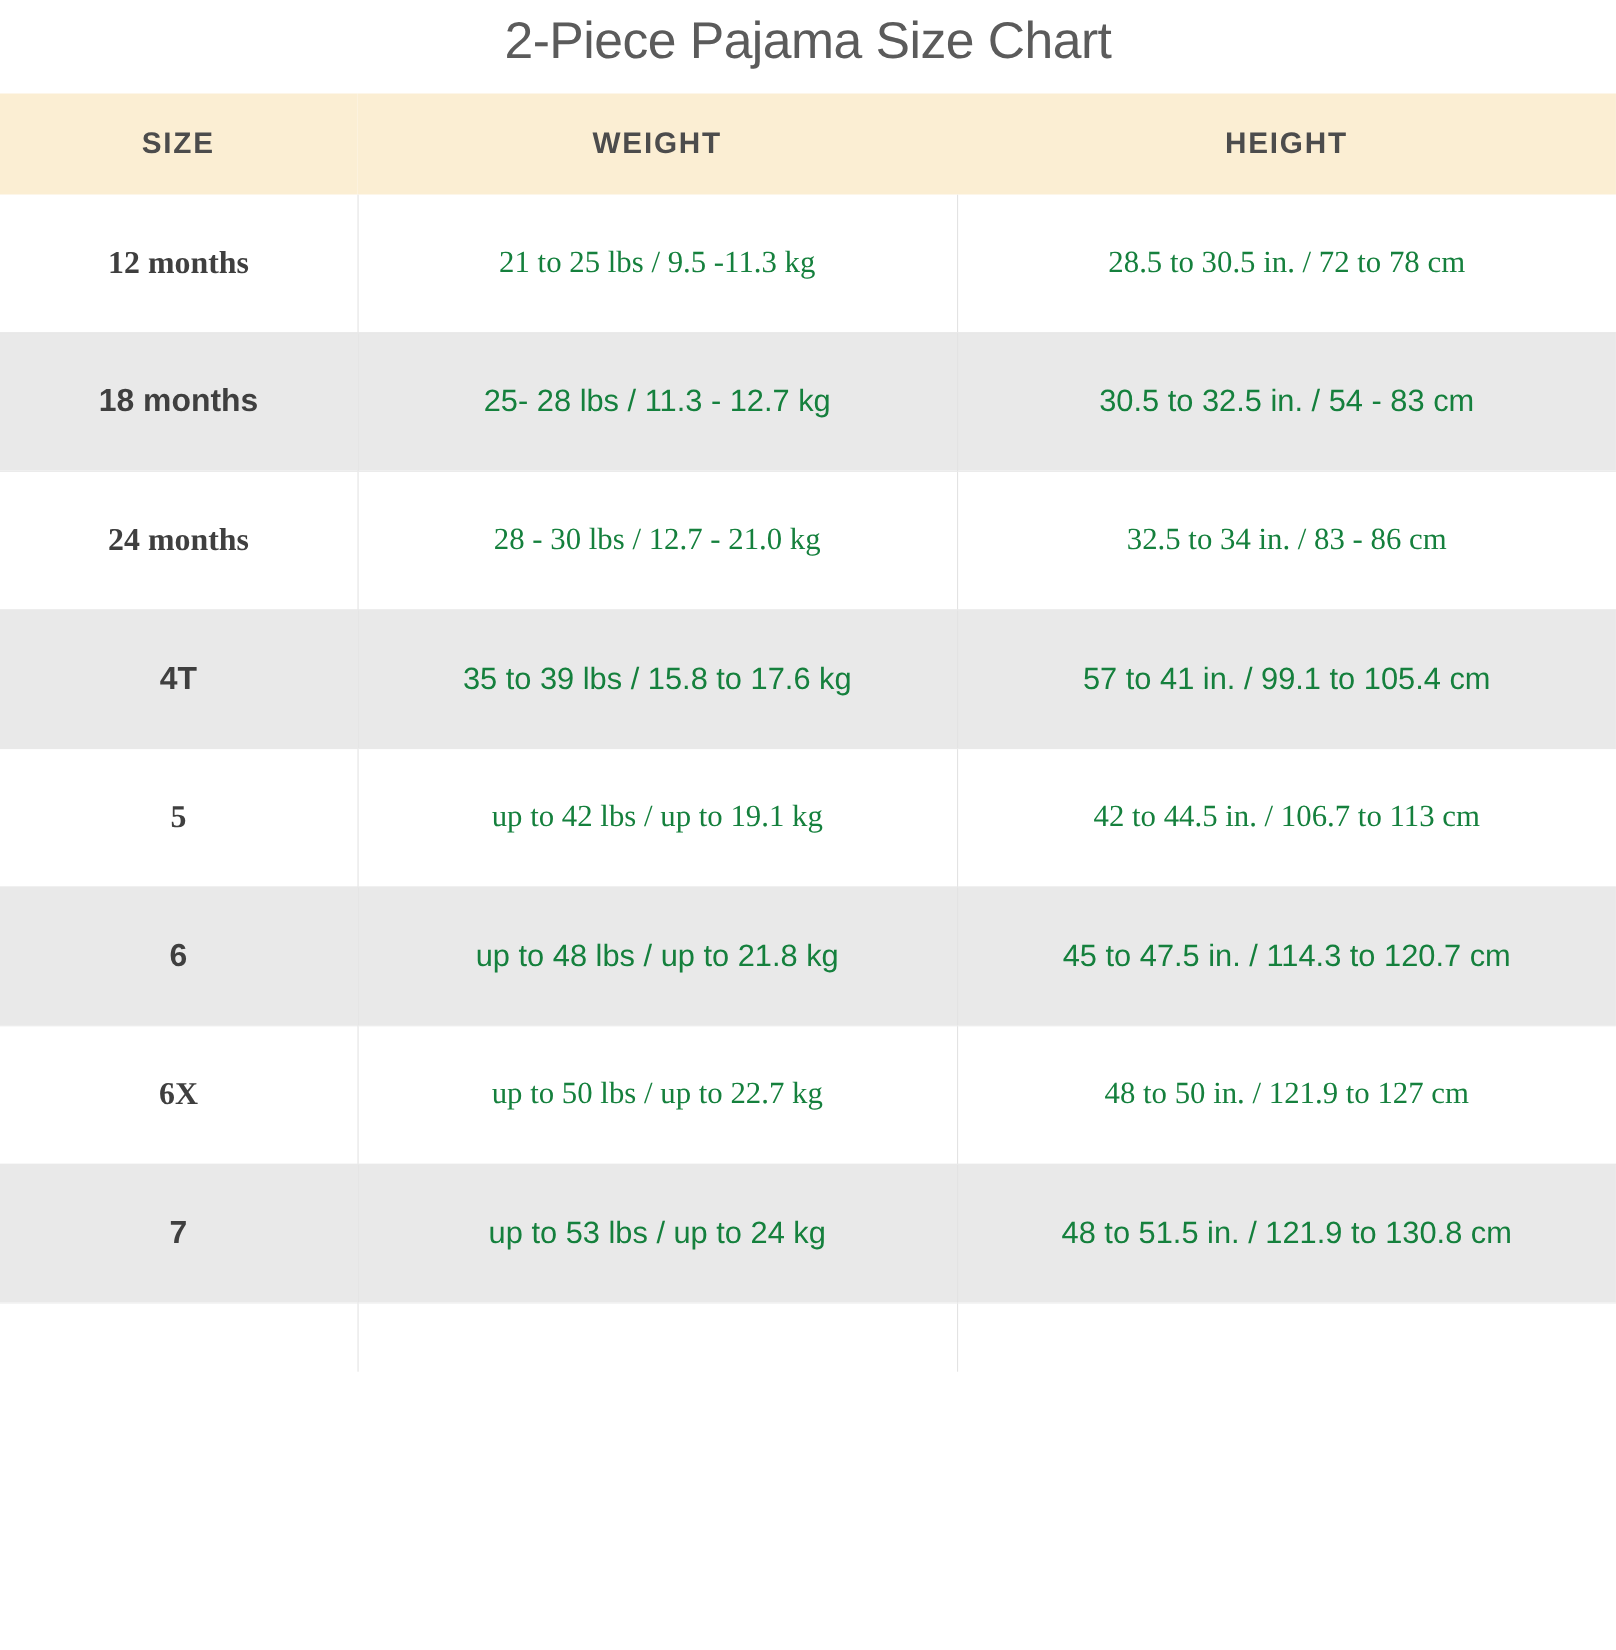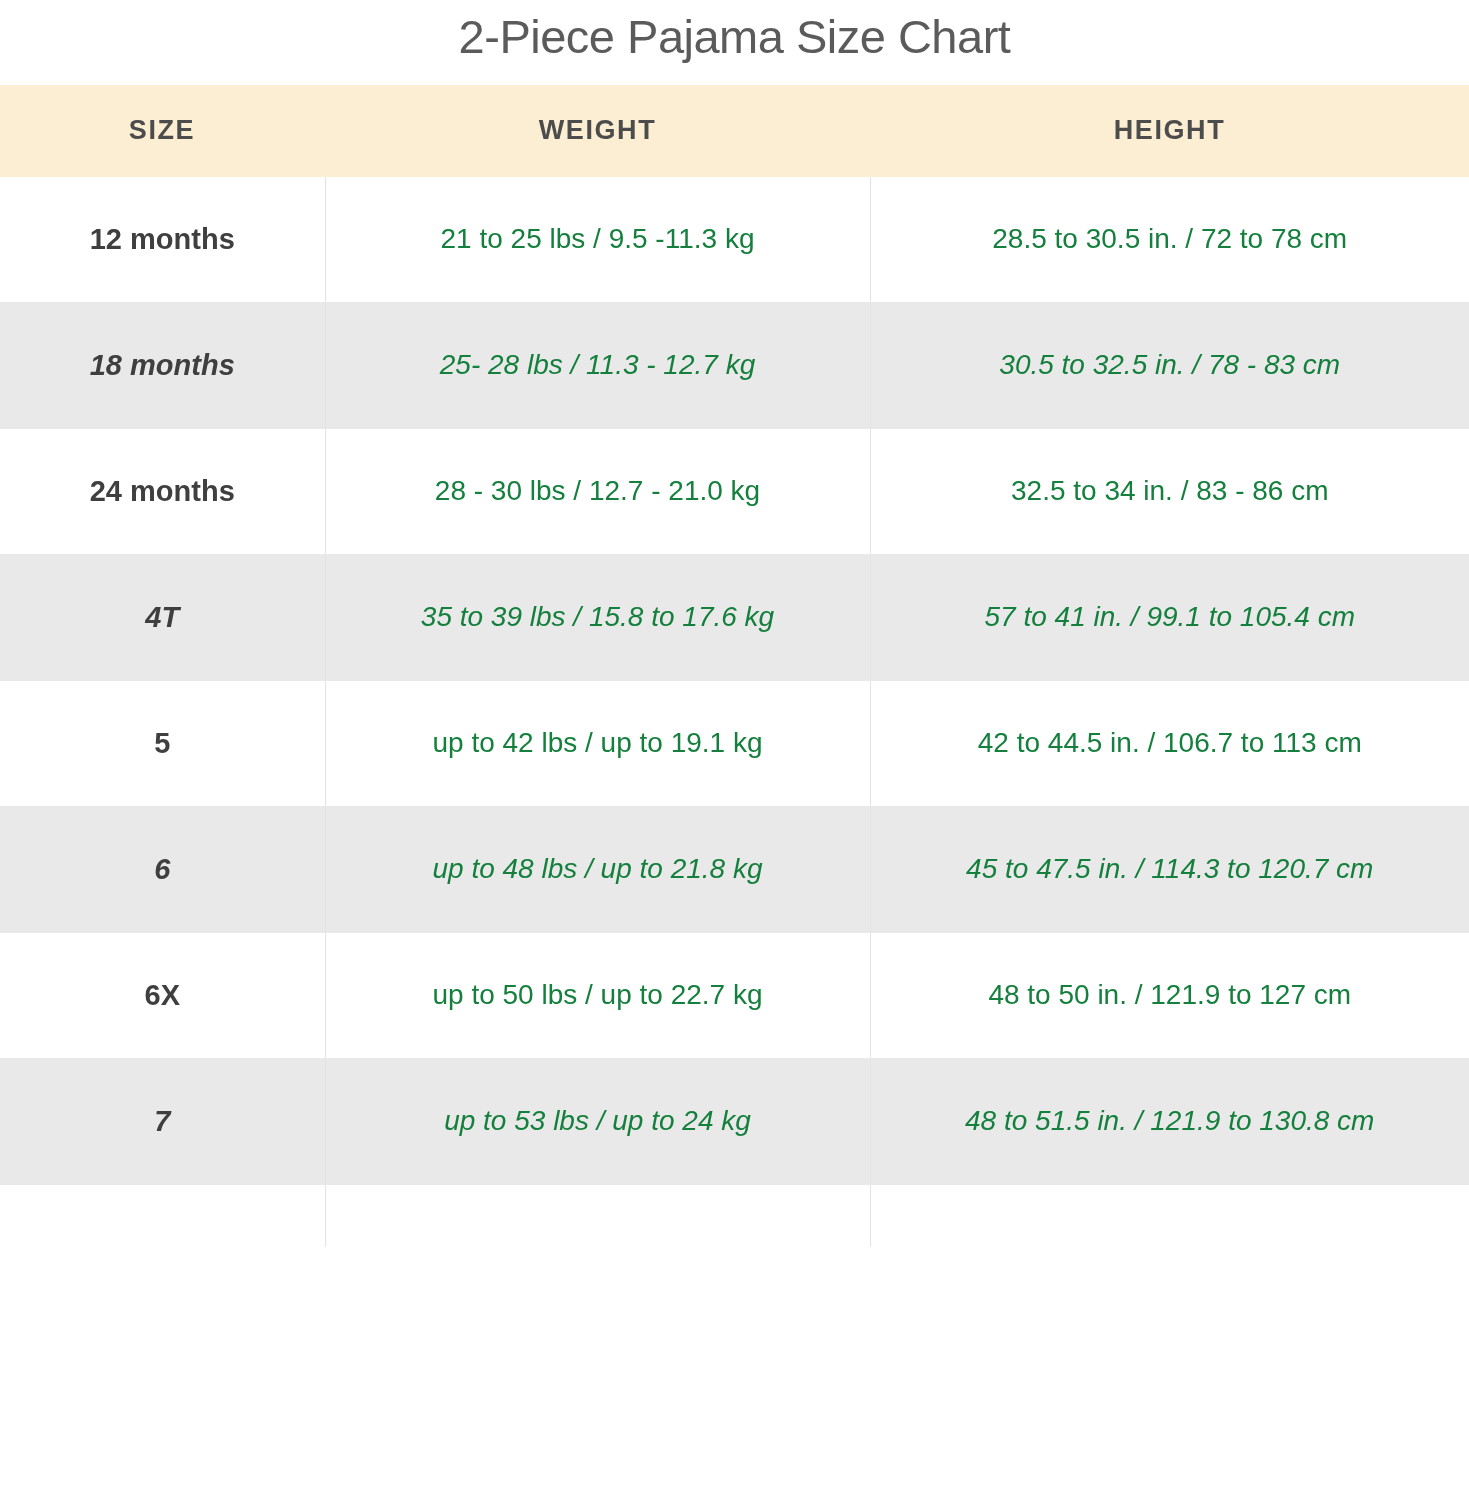--- a/index.html
+++ b/index.html
@@ -65,24 +65,24 @@
   }
   tbody td:last-child { border-right: none; text-align: center; }
   tbody td.size-cell {
     font-weight: bold;
     font-size: 29px;
     color: #3f3f3f;
   }
   tbody tr.shaded td {
     background: #e9e9e9;
     border-bottom: 1px solid #e9e9e9;
-    font-style: italic;
   }
   tbody tr.plain td {
     background: #ffffff;
+    font-family: Liberation Serif, serif;
   }
   tbody tr.tail td {
     height: 60px;
     border-bottom: none;
   }
 </style>
 </head>
 <body>
 
 <div class="page">
@@ -104,21 +104,21 @@
     </thead>
     <tbody>
       <tr class="plain">
         <td class="size-cell">12 months</td>
         <td>21 to 25 lbs / 9.5 -11.3 kg</td>
         <td>28.5 to 30.5 in. / 72 to 78 cm</td>
       </tr>
       <tr class="shaded">
         <td class="size-cell">18 months</td>
         <td>25- 28 lbs / 11.3 - 12.7 kg</td>
-        <td>30.5 to 32.5 in. / 78 - 83 cm</td>
+        <td>30.5 to 32.5 in. / 54 - 83 cm</td>
       </tr>
       <tr class="plain">
         <td class="size-cell">24 months</td>
         <td>28 - 30 lbs / 12.7 - 21.0 kg</td>
         <td>32.5 to 34 in. / 83 - 86 cm</td>
       </tr>
       <tr class="shaded">
         <td class="size-cell">4T</td>
         <td>35 to 39 lbs / 15.8 to 17.6 kg</td>
         <td>57 to 41 in. / 99.1 to 105.4 cm</td>

